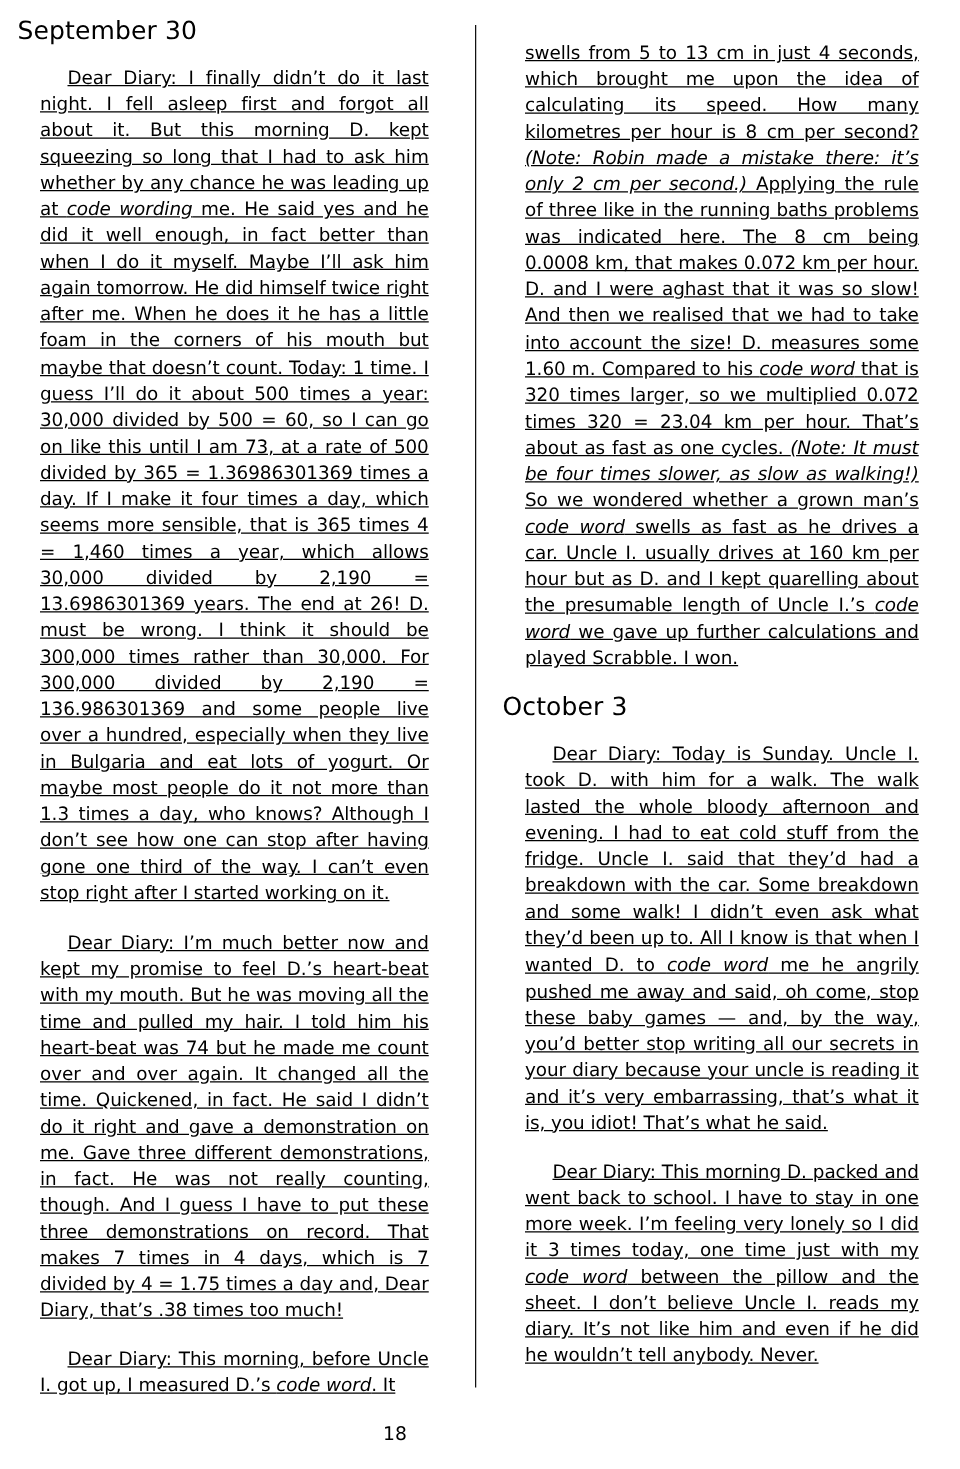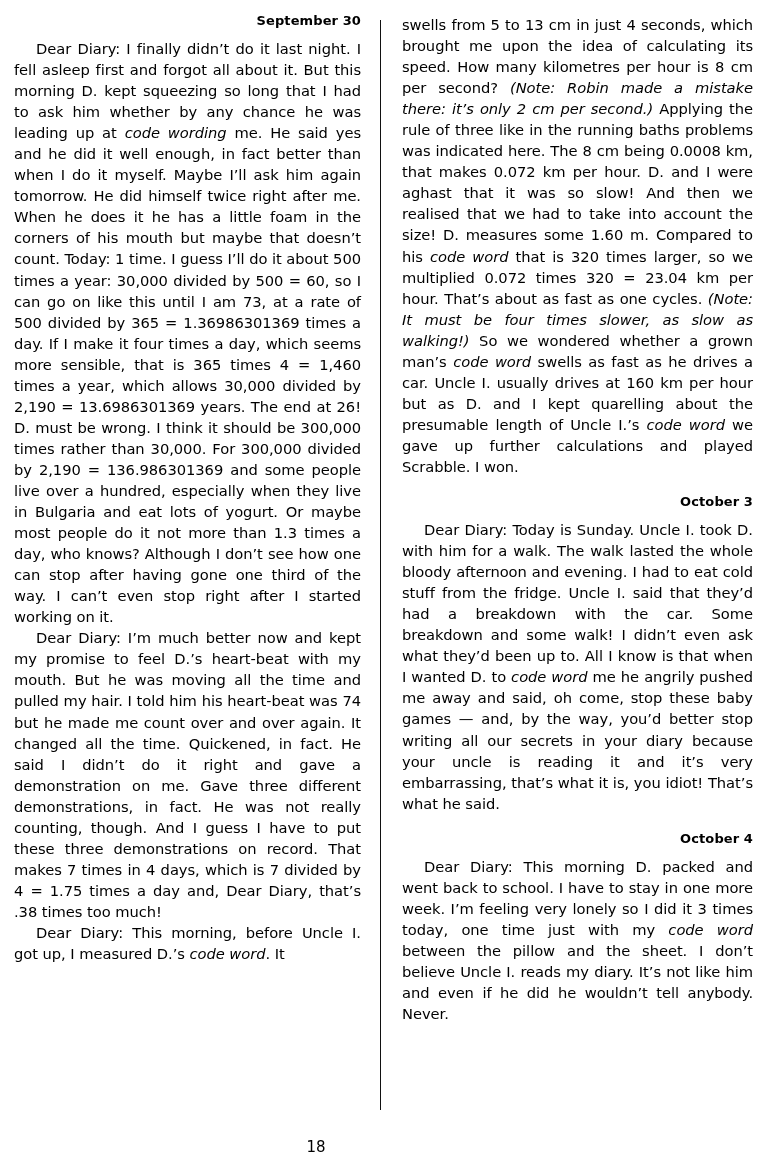--- a/index.html
+++ b/index.html
@@ -45,41 +45,42 @@
     position: absolute;
     left: 380px;
     top: 20px;
     width: 1px;
     height: 1090px;
     background: #111111;
   }
 
   
   .entry-date {
-    text-align: right;
-    font-size: 13px;
+    text-align: left;
+    font-size: 20px;
     line-height: 1.0;
-    font-weight: 700;
+    font-weight: 400;
     letter-spacing: 0.1px;
     margin: 0 0 11px 0;
   }
 
   .entry-date.spaced-top { margin-top: 25px; }
 
   p.body {
-    margin: 0;
+    margin: 18px;
     text-align: justify;
     text-justify: inter-word;
     font-size: 14.7px;
     line-height: 21.05px;
     letter-spacing: -0.05px;
     word-spacing: 0px;
     text-indent: 22px;
     -webkit-hyphens: none;
     hyphens: none;
+    text-decoration: underline;
   }
 
   p.body + .entry-date { margin-top: 18px; }
 
   .it { font-style: italic; }
 
   
   .folio {
     position: absolute;
     left: 0;
@@ -103,21 +104,20 @@
         <div class="entry-date">September 30</div>
         <p class="body"><span>Dear Diary: I finally didn’t do it last night. I fell asleep first and forgot all about it. But this morning D. kept squeezing so long that I had to ask him whether by any chance he was leading up at </span><span class="it">code wording</span><span> me. He said yes and he did it well enough, in fact better than when I do it myself. Maybe I’ll ask him again tomorrow. He did himself twice right after me. When he does it he has a little foam in the corners of his mouth but maybe that doesn’t count. Today: 1 time. I guess I’ll do it about 500 times a year: 30,000 divided by 500 = 60, so I can go on like this until I am 73, at a rate of 500 divided by 365 = 1.36986301369 times a day. If I make it four times a day, which seems more sensible, that is 365 times 4 = 1,460 times a year, which allows 30,000 divided by 2,190 = 13.6986301369 years. The end at 26! D. must be wrong. I think it should be 300,000 times rather than 30,000. For 300,000 divided by 2,190 = 136.986301369 and some people live over a hundred, especially when they live in Bulgaria and eat lots of yogurt. Or maybe most people do it not more than 1.3 times a day, who knows? Although I don’t see how one can stop after having gone one third of the way. I can’t even stop right after I started working on it.</span></p>
         <p class="body"><span>Dear Diary: I’m much better now and kept my promise to feel D.’s heart-beat with my mouth. But he was moving all the time and pulled my hair. I told him his heart-beat was 74 but he made me count over and over again. It changed all the time. Quickened, in fact. He said I didn’t do it right and gave a demonstration on me. Gave three different demonstrations, in fact. He was not really counting, though. And I guess I have to put these three demonstrations on record. That makes 7 times in 4 days, which is 7 divided by 4 = 1.75 times a day and, Dear Diary, that’s .38 times too much!</span></p>
         <p class="body"><span>Dear Diary: This morning, before Uncle I. got up, I measured D.’s </span><span class="it">code word</span><span>. It</span></p>
       </div>
 
     <div class="column right">
         <p class="body" style="text-indent: 0px;"><span>swells from 5 to 13 cm in just 4 seconds, which brought me upon the idea of calculating its speed. How many kilometres per hour is 8 cm per second? </span><span class="it">(Note: Robin made a mistake there: it’s only 2 cm per second.)</span><span> Applying the rule of three like in the running baths problems was indicated here. The 8 cm being 0.0008 km, that makes 0.072 km per hour. D. and I were aghast that it was so slow! And then we realised that we had to take into account the size! D. measures some 1.60 m. Compared to his </span><span class="it">code word</span><span> that is 320 times larger, so we multiplied 0.072 times 320 = 23.04 km per hour. That’s about as fast as one cycles. </span><span class="it">(Note: It must be four times slower, as slow as walking!)</span><span> So we wondered whether a grown man’s </span><span class="it">code word</span><span> swells as fast as he drives a car. Uncle I. usually drives at 160 km per hour but as D. and I kept quarelling about the presumable length of Uncle I.’s </span><span class="it">code word</span><span> we gave up further calculations and played Scrabble. I won.</span></p>
         <div class="entry-date spaced-top">October 3</div>
         <p class="body"><span>Dear Diary: Today is Sunday. Uncle I. took D. with him for a walk. The walk lasted the whole bloody afternoon and evening. I had to eat cold stuff from the fridge. Uncle I. said that they’d had a breakdown with the car. Some breakdown and some walk! I didn’t even ask what they’d been up to. All I know is that when I wanted D. to </span><span class="it">code word</span><span> me he angrily pushed me away and said, oh come, stop these baby games — and, by the way, you’d better stop writing all our secrets in your diary because your uncle is reading it and it’s very embarrassing, that’s what it is, you idiot! That’s what he said.</span></p>
-        <div class="entry-date spaced-top">October 4</div>
         <p class="body"><span>Dear Diary: This morning D. packed and went back to school. I have to stay in one more week. I’m feeling very lonely so I did it 3 times today, one time just with my </span><span class="it">code word</span><span> between the pillow and the sheet. I don’t believe Uncle I. reads my diary. It’s not like him and even if he did he wouldn’t tell anybody. Never.</span></p>
       </div>
 
   </div>
 
   <div class="folio">18</div>
 
 </div>
 
 </body></html>

